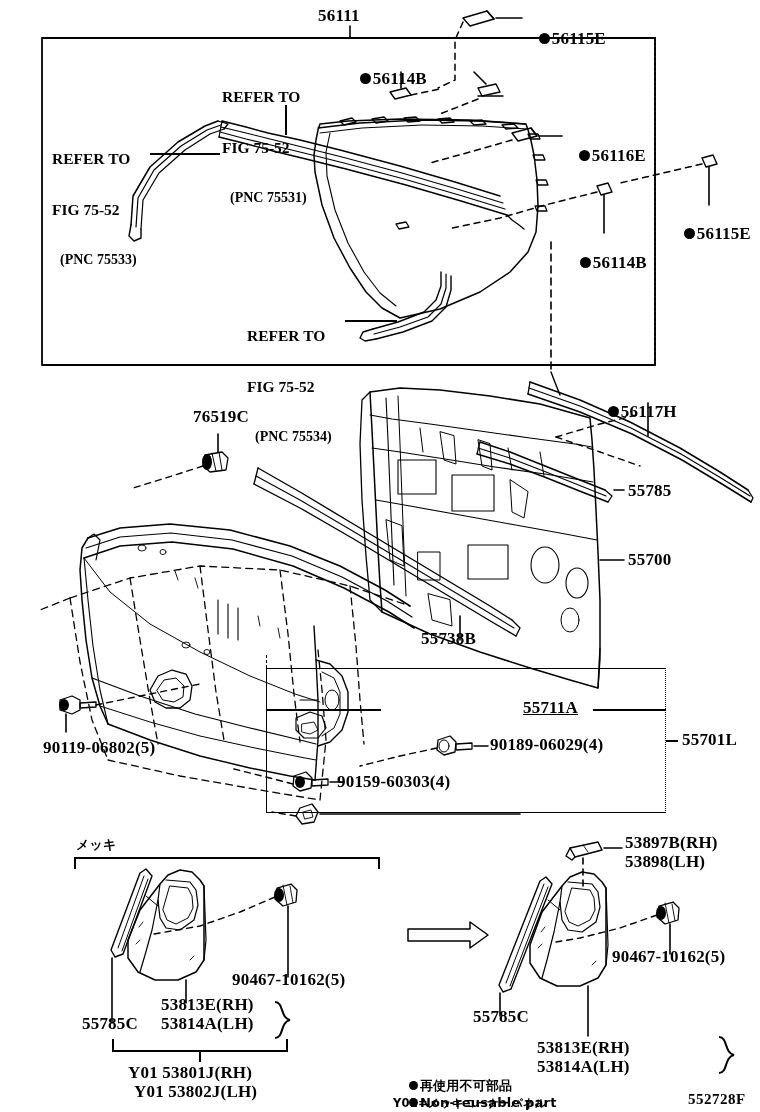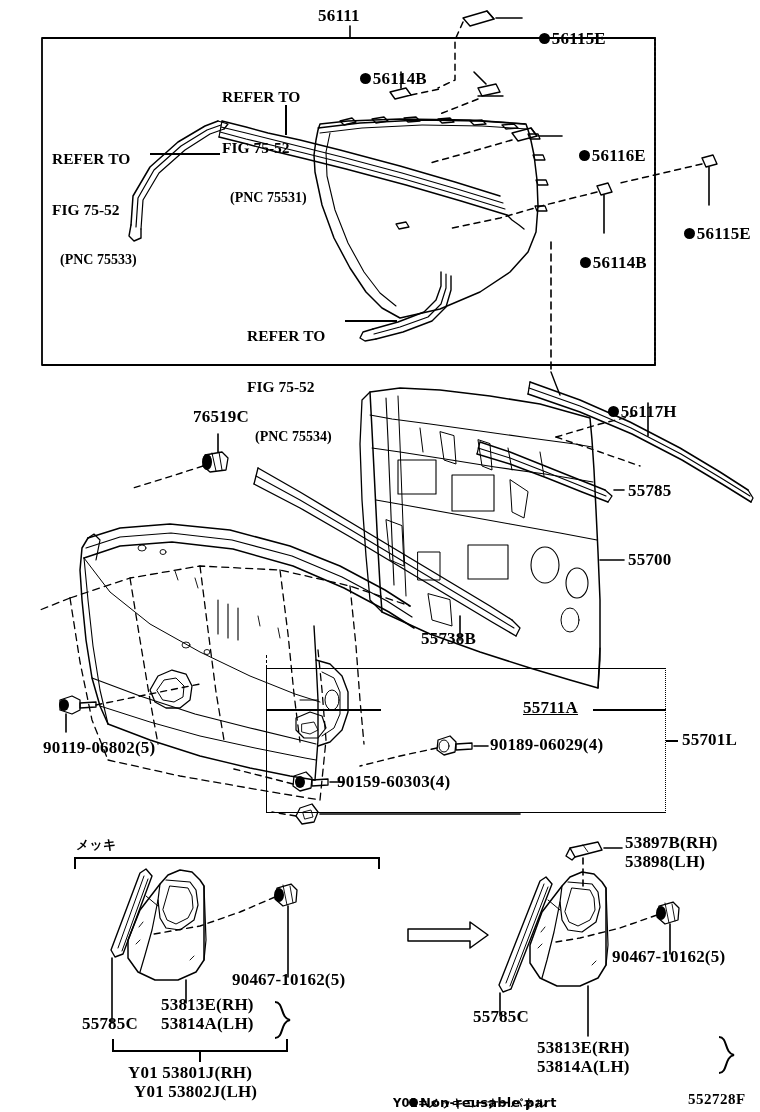--- a/index.html
+++ b/index.html
@@ -505,20 +505,23 @@
   <div class="lbl" style="left:625px; top:833px;">53897B(RH)</div>
   <div class="lbl" style="left:625px; top:852px;">53898(LH)</div>
 
   <div class="lbl" style="left:612px; top:947px;">90467-10162(5)</div>
 
   <div class="lbl" style="left:473px; top:1007px;">55785C</div>
 
   <div class="lbl" style="left:537px; top:1038px;">53813E(RH)</div>
   <div class="lbl" style="left:537px; top:1057px;">53814A(LH)</div>
 
+  <div class="lbl jp" style="left:390px; top:1064px;">
+    <span class="bullet sm"></span><span>再使用不可部品</span>
+  </div>
   <div class="lbl jp" style="left:390px; top:1081px;">
     <span class="bullet sm"></span><span>Non-reusable part</span>
   </div>
   <div class="lbl jp-sm" style="left:393px; top:1097px;">Y01=メッキコーナーパネル</div>
 
   <div class="lbl code" style="left:688px; top:1091px;">552728F</div>
 
 </div>
 
 </body></html>

